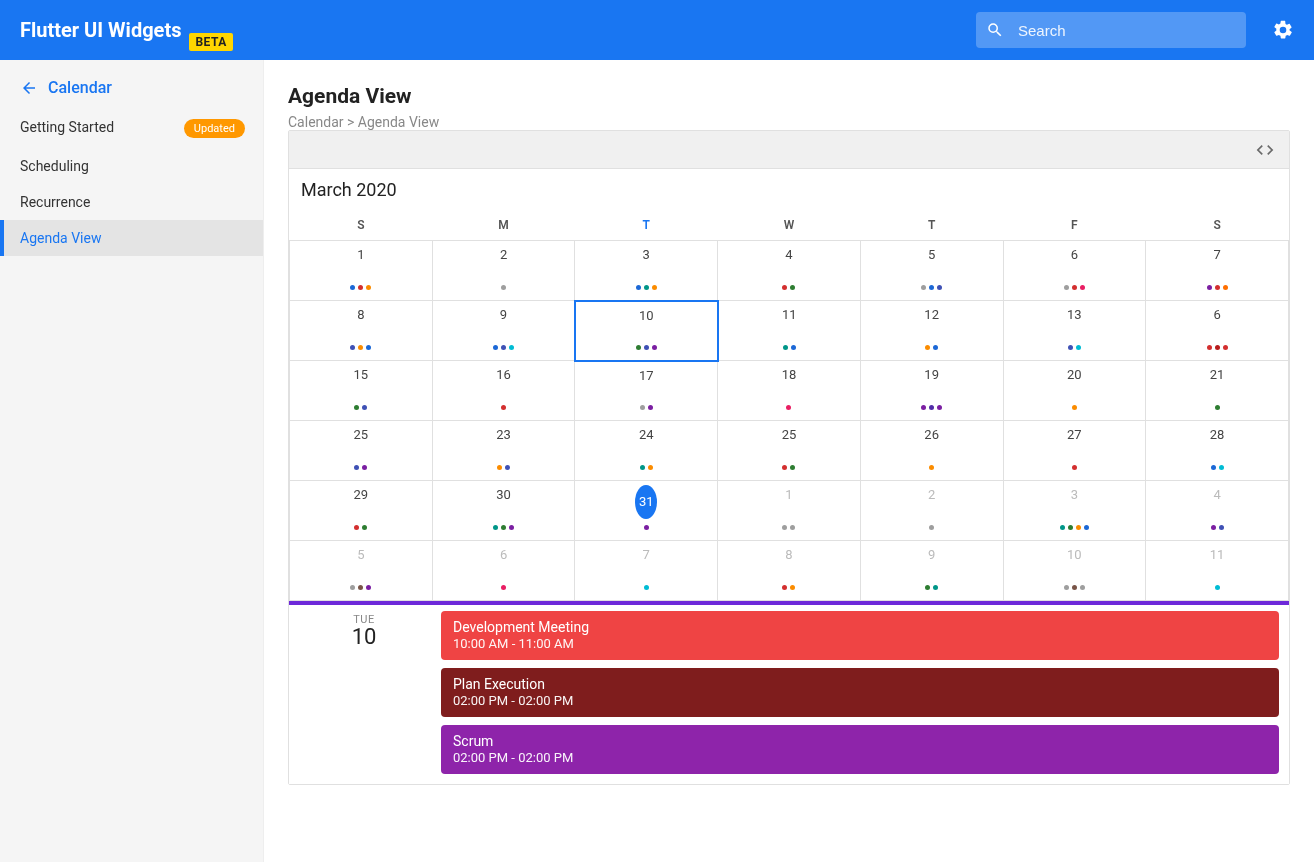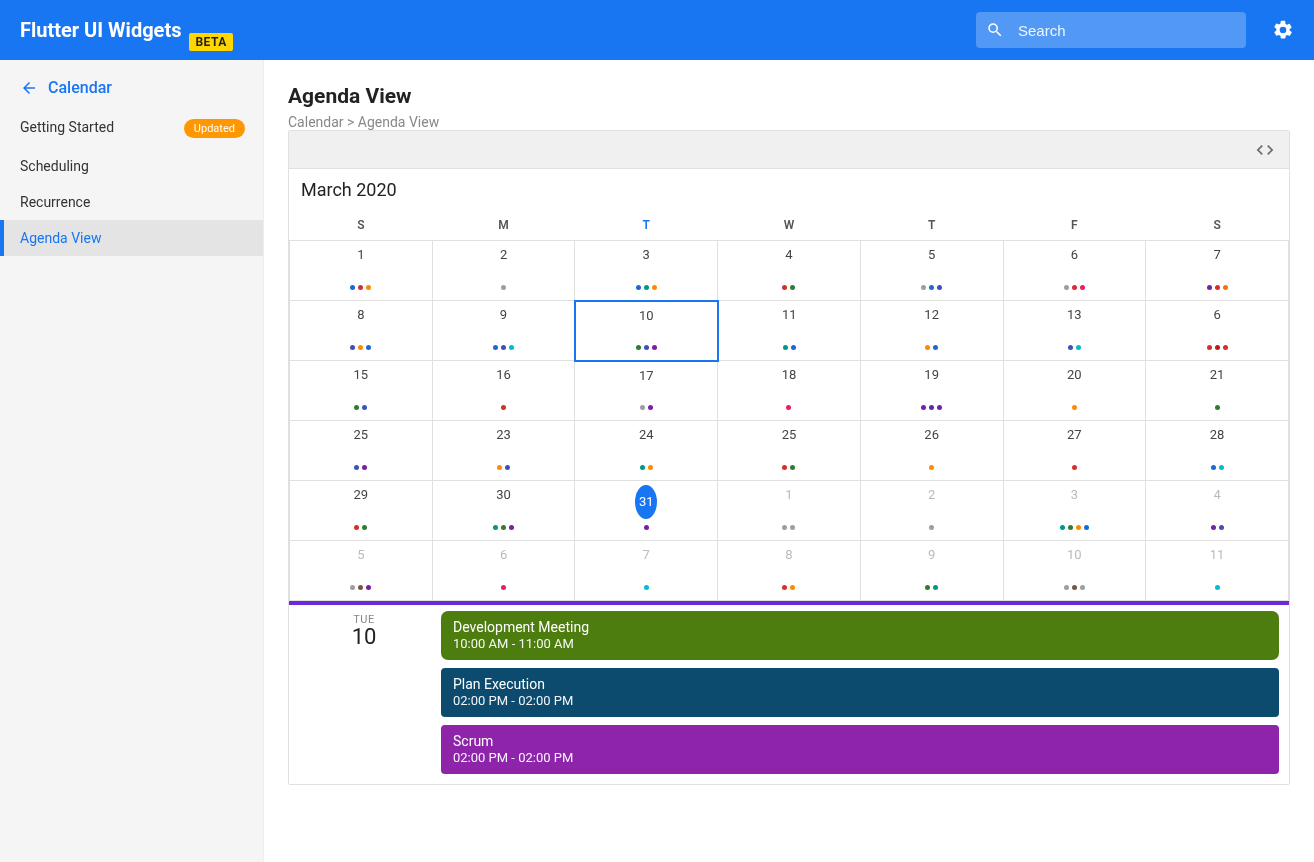--- a/index.html
+++ b/index.html
@@ -325,25 +325,25 @@
               </tr>
             </tbody>
         </table>
 
         <div class="agenda-section">
           <div class="agenda-day-col">
             <div class="agenda-day-label">TUE</div>
             <div class="agenda-day-num">10</div>
           </div>
           <div class="agenda-events" id="agenda-events">
-              <div class="event-card" style="background: #4d7c0f; border-radius: 7px;">
+              <div class="event-card" style="background: #ef4444;">
                 <div class="event-title">Development Meeting</div>
                 <div class="event-time">10:00 AM - 11:00 AM</div>
               </div>
-              <div class="event-card" style="background: #0c4a6e;">
+              <div class="event-card" style="background: #7f1d1d;">
                 <div class="event-title">Plan Execution</div>
                 <div class="event-time">02:00 PM - 02:00 PM</div>
               </div>
               <div class="event-card" style="background: rgb(142, 36, 170);">
                 <div class="event-title">Scrum</div>
                 <div class="event-time">02:00 PM - 02:00 PM</div>
               </div>
             </div>
         </div>
       </div>

